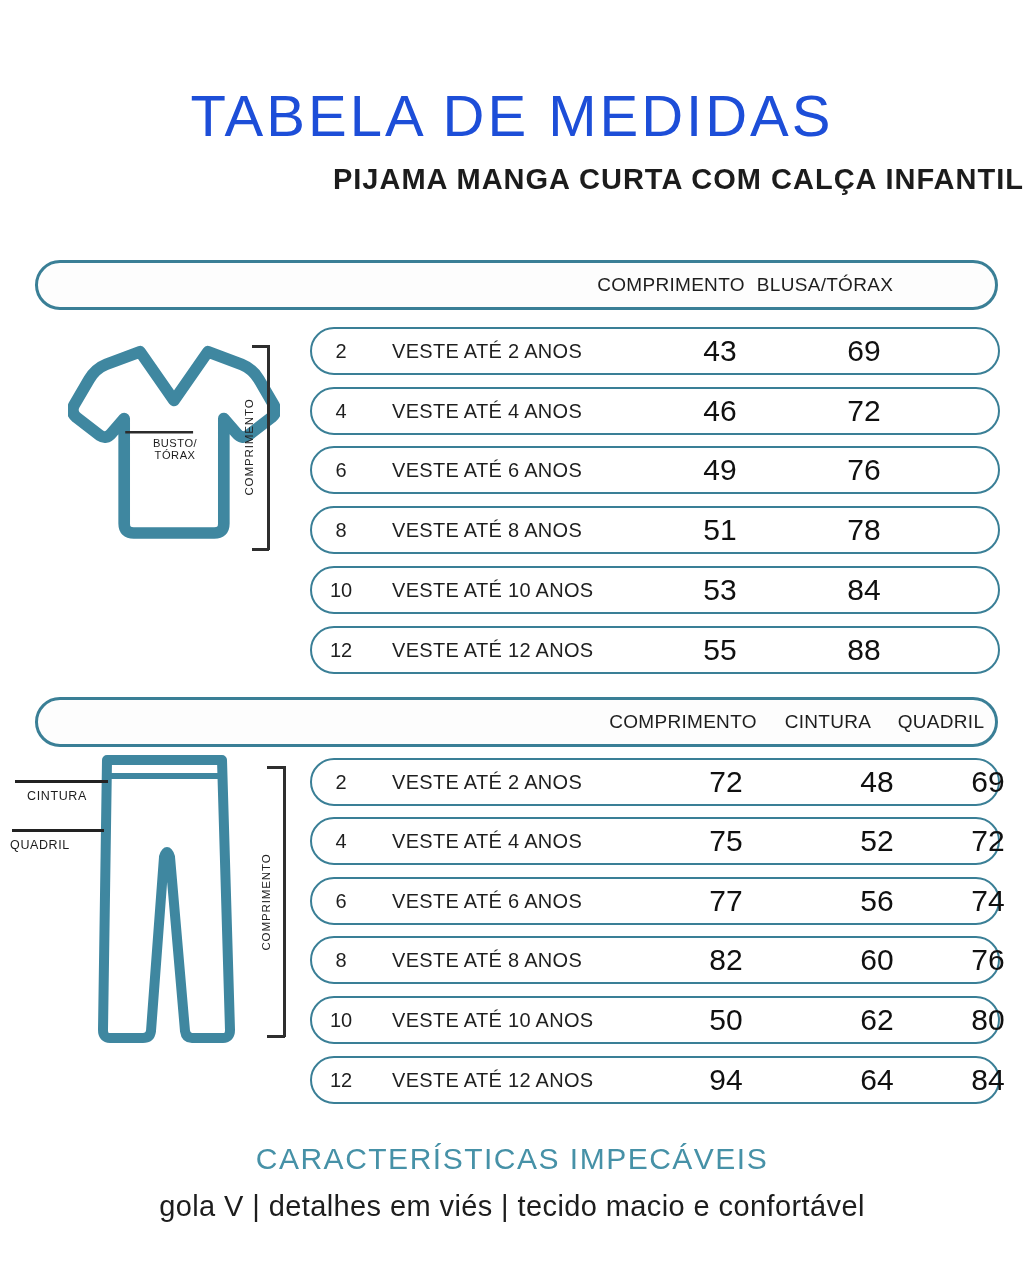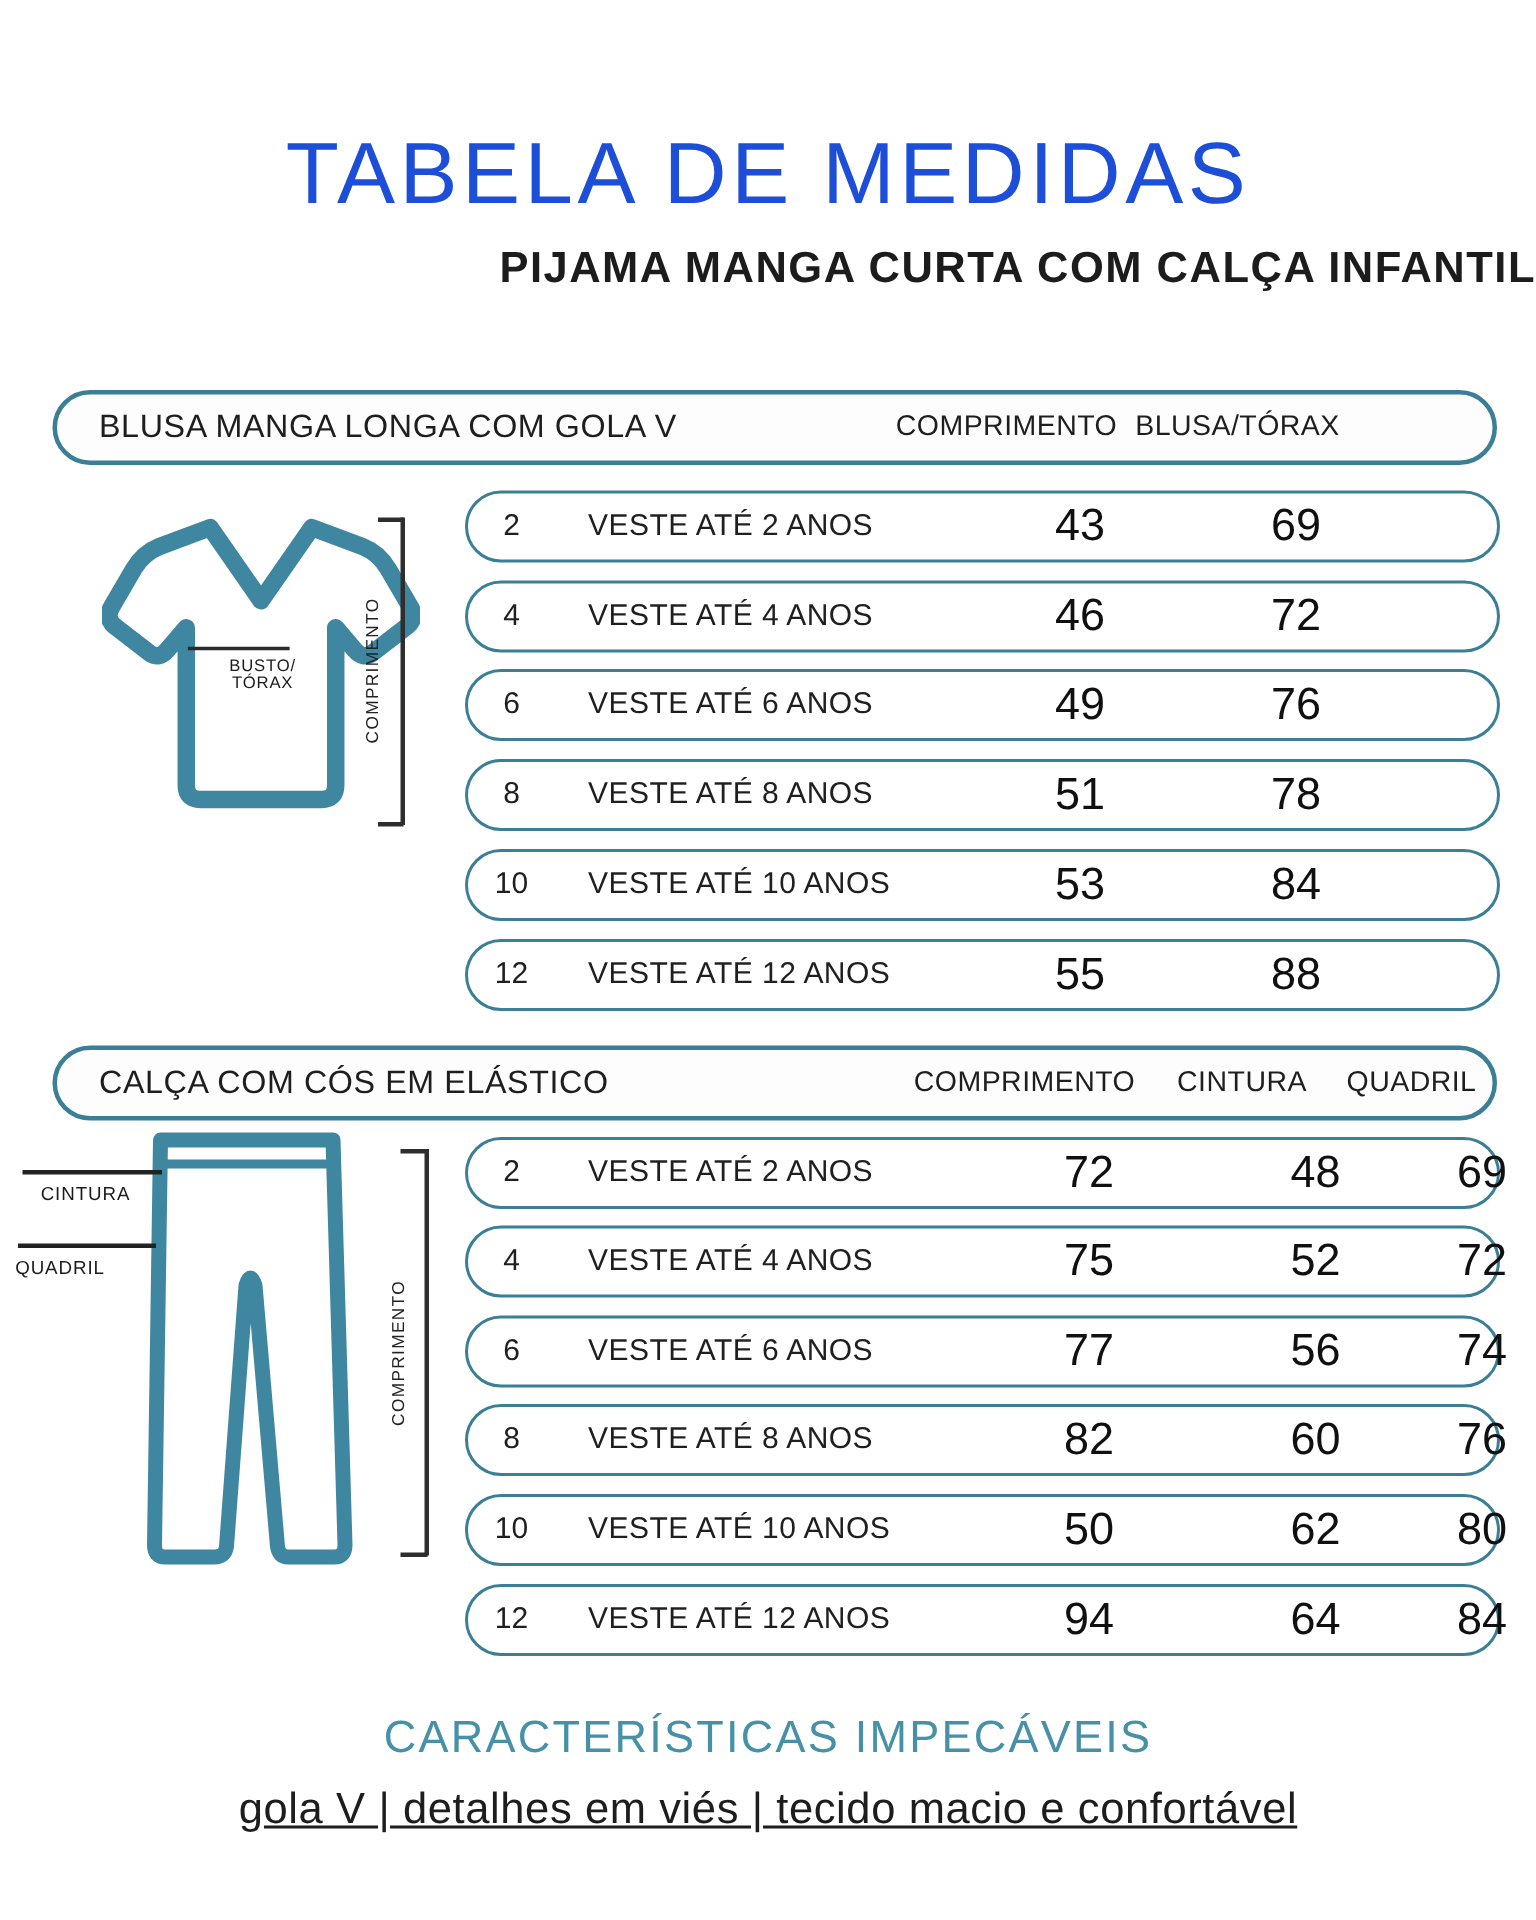--- a/index.html
+++ b/index.html
@@ -68,32 +68,31 @@
     text-align:center; white-space:nowrap;
   }
   .footer-title {
     position:absolute; top:1142px; left:0; width:100%;
     text-align:center; font-size:30px; font-weight:500;
     letter-spacing:1.5px; color:#4691a7;
   }
   .footer-subtitle {
     position:absolute; top:1190px; left:0; width:100%;
     text-align:center; font-size:29px; font-weight:400;
-    letter-spacing:0.4px; color:#1d1d1d;text-decoration:underline;
+    letter-spacing:0.4px; color:#1d1d1d;
   }
   svg { position:absolute; }
 </style>
 </head>
 <body>
 
 <div class="page-title">TABELA DE MEDIDAS</div>
 <div class="page-subtitle">PIJAMA MANGA CURTA COM CALÇA INFANTIL</div>
 
 <div class="pill-header" style="top:260px">
-  <span class="section-title">BLUSA MANGA LONGA COM GOLA V</span>
   <span class="col-label" style="left:633px">COMPRIMENTO</span>
   <span class="col-label" style="left:787px">BLUSA/TÓRAX</span>
 </div>
 
 <svg style="left:68px; top:336px" width="212" height="218" viewBox="0 0 200 200">
   <path d="M68,12 L100,58 L132,12 L164,24 Q174,28 180,38 L194,62 Q198,69 192,74 L170,91 Q164,95 159,89 L147,75 L147,174 Q147,183 138,183 L62,183 Q53,183 53,174 L53,75 L41,89 Q36,95 30,91 L8,74 Q2,69 6,62 L20,38 Q26,28 36,24 Z" fill="none" stroke="#3f87a0" stroke-width="11" stroke-linejoin="round" stroke-linecap="round"></path>
   <line x1="54" y1="88" x2="118" y2="88" stroke="#2b2b2b" stroke-width="2.2"></line>
   <text x="101" y="102" font-size="10.5" letter-spacing="0.5" fill="#1c1c1c" text-anchor="middle" font-family="Liberation Sans, sans-serif">BUSTO/</text>
   <text x="101" y="113" font-size="10.5" letter-spacing="0.5" fill="#1c1c1c" text-anchor="middle" font-family="Liberation Sans, sans-serif">TÓRAX</text>
 </svg>
@@ -134,21 +133,20 @@
   <span class="num n2">84</span>
 </div>
 <div class="row b-row" style="top:626px">
   <span class="size">12</span>
   <span class="lbl">VESTE ATÉ 12 ANOS</span>
   <span class="num n1">55</span>
   <span class="num n2">88</span>
 </div>
 
 <div class="pill-header" style="top:697px">
-  <span class="section-title">CALÇA COM CÓS EM ELÁSTICO</span>
   <span class="col-label" style="left:645px">COMPRIMENTO</span>
   <span class="col-label" style="left:790px">CINTURA</span>
   <span class="col-label" style="left:903px">QUADRIL</span>
 </div>
 
 <svg style="left:95px; top:750px" width="142" height="294" viewBox="0 0 142 294">
   <path d="M12,10 H127 L135,280 Q135,288 128,288 H97 Q91,288 90,281 L75,107 Q72,97 69,107 L56,281 Q55,288 48,288 H15 Q8,288 8,280 L12,10 Z" fill="none" stroke="#3f87a0" stroke-width="10" stroke-linejoin="round" stroke-linecap="round"></path>
   <line x1="14" y1="26" x2="125" y2="26" stroke="#3f87a0" stroke-width="6"></line>
 </svg>
 

